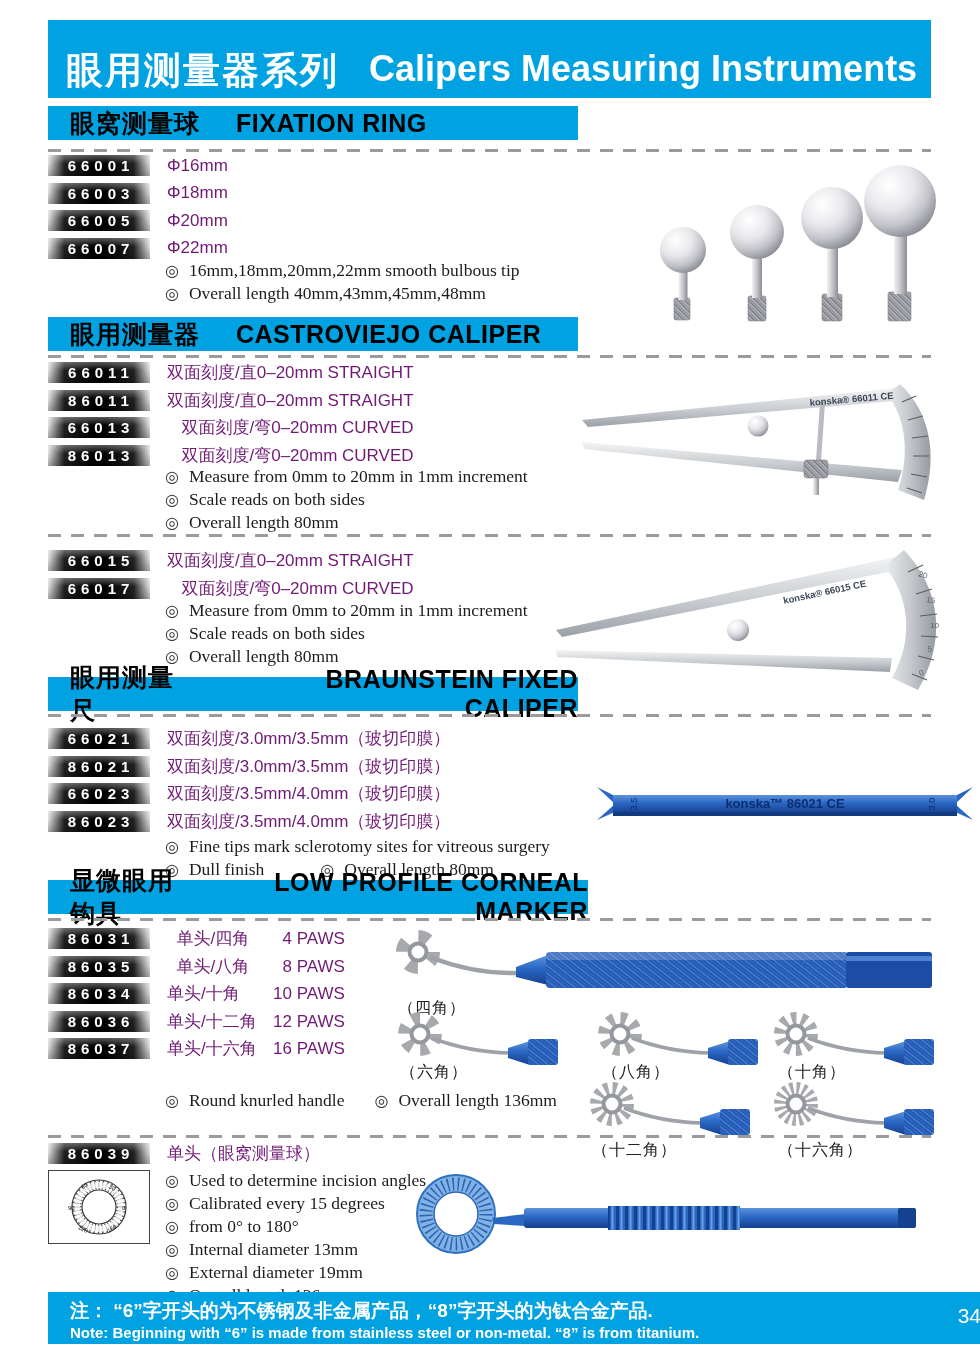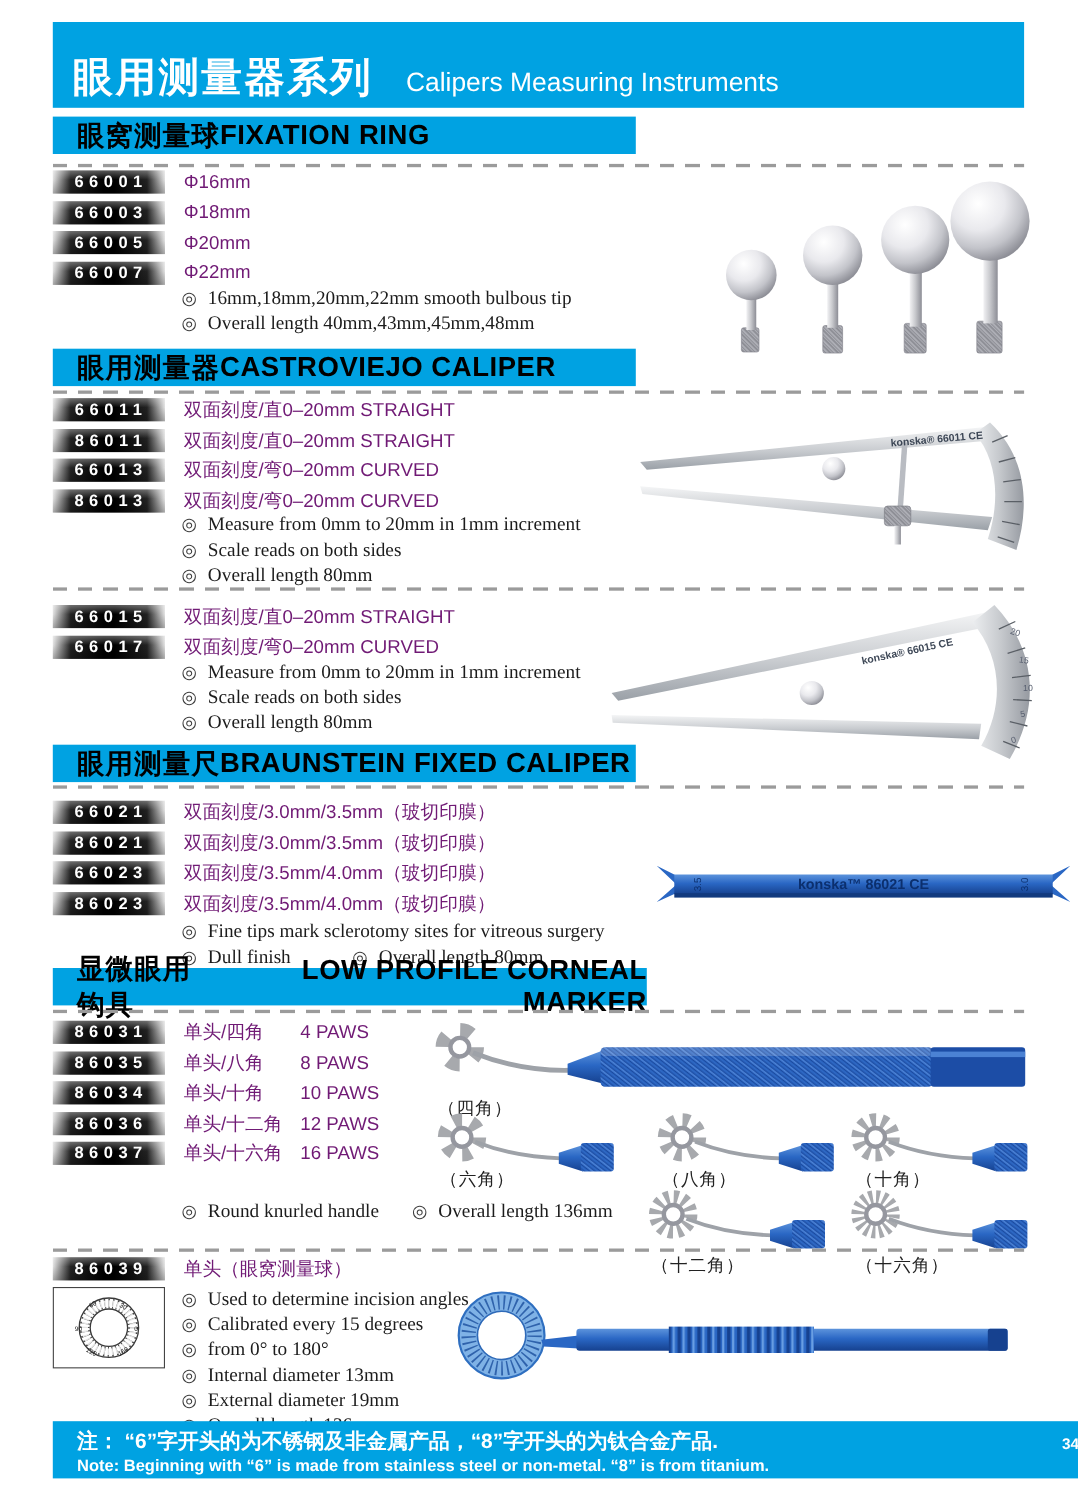--- a/index.html
+++ b/index.html
@@ -2,30 +2,30 @@
 <html><head>
 <meta charset="utf-8">
 <style>
   html,body{margin:0;padding:0;background:#fff;}
   body{width:980px;height:1360px;position:relative;font-family:"Liberation Sans",sans-serif;overflow:hidden;}
   .abs{position:absolute;}
   
   .banner{left:48px;top:20px;width:883px;height:78px;background:#00a2e2;color:#fff;
           display:flex;align-items:flex-end;gap:30px;padding:0 0 9px 18px;box-sizing:border-box;}
   .banner .cn{font-size:37px;font-weight:bold;letter-spacing:2px;line-height:1;}
-  .banner .en{font-size:24px;font-weight:normal;line-height:1.1;}
+  .banner .en{font-size:36px;font-weight:bold;line-height:1.1;}
   .secbar{left:48px;width:530px;height:34px;background:#00a2e2;color:#000;
-          display:flex;align-items:center;padding-left:22px;box-sizing:border-box;}
+          display:flex;align-items:center;gap:36px;padding-left:22px;box-sizing:border-box;}
   .secbar .cn{font-size:25px;font-weight:bold;letter-spacing:1px;}
   .secbar .en{font-size:25px;font-weight:bold;letter-spacing:.5px;text-align:right;}
   .dashed{left:48px;width:883px;height:3px;
           background:repeating-linear-gradient(90deg,#9b9b9b 0 13px,transparent 13px 23px);}
   
   .rows{left:48px;}
-  .row{display:flex;align-items:center;height:21px;margin-bottom:6.5px;white-space:nowrap;}
+  .row{display:flex;align-items:center;height:21px;margin-bottom:6.5px;white-space:nowrap;justify-content:space-between;}
   .codebar{flex:0 0 102px;width:102px;height:21px;text-align:center;color:#fff;font-weight:bold;
            font-size:15px;line-height:22px;letter-spacing:5px;text-indent:4px;
            background:linear-gradient(180deg,rgba(255,255,255,.35) 0,rgba(255,255,255,0) 40%,rgba(0,0,0,.25) 100%),
                       linear-gradient(90deg,#e3e3e3 0,#222 16%,#000 45%,#000 55%,#222 84%,#e3e3e3 100%);}
   .desc{margin-left:17px;font-size:17px;color:#701a75;}
   .desc .cnpart{display:inline-block;min-width:106px;}
   
   .bullets{left:165px;font-family:"Liberation Serif","DejaVu Serif",serif;font-size:17.5px;color:#1c1c1c;}
   .bullet{display:flex;gap:10px;line-height:20px;margin-bottom:2px;align-items:baseline;}
   .b-ico{color:#3c3c3c;font-size:16px;font-family:"DejaVu Sans",sans-serif;}
@@ -33,21 +33,21 @@
   
   .fig svg{display:block;}
   .figlabel{font-size:16px;color:#222;letter-spacing:1px;}
   .diagram-box{left:48px;top:1170px;width:100px;height:72px;border:1px solid #444;background:#fff;
                display:flex;align-items:center;justify-content:center;}
   
   .footer{left:48px;top:1292px;width:959px;height:52px;background:#00a2e2;color:#fff;
           padding:7px 0 16px 22px;box-sizing:border-box;}
   .footer .cnline{font-size:19px;font-weight:bold;line-height:24px;}
   .footer .enline{font-size:15px;font-weight:bold;line-height:20px;font-stretch:condensed;}
-  .pagenum{position:absolute;right:26px;top:12px;font-size:14px;font-weight:bold;color:#fff;}
+  .pagenum{position:absolute;right:26px;top:12px;font-size:21px;font-weight:normal;color:#fff;}
 </style>
 </head>
 <body>
 
 <svg width="0" height="0" style="position:absolute" aria-hidden="true">
   <defs>
     <radialGradient id="gBall" cx="35%" cy="28%" r="75%">
       <stop offset="0" stop-color="#ffffff"></stop>
         <stop offset=".45" stop-color="#e9e9ed"></stop>
       <stop offset=".75" stop-color="#c3c4ca"></stop>

